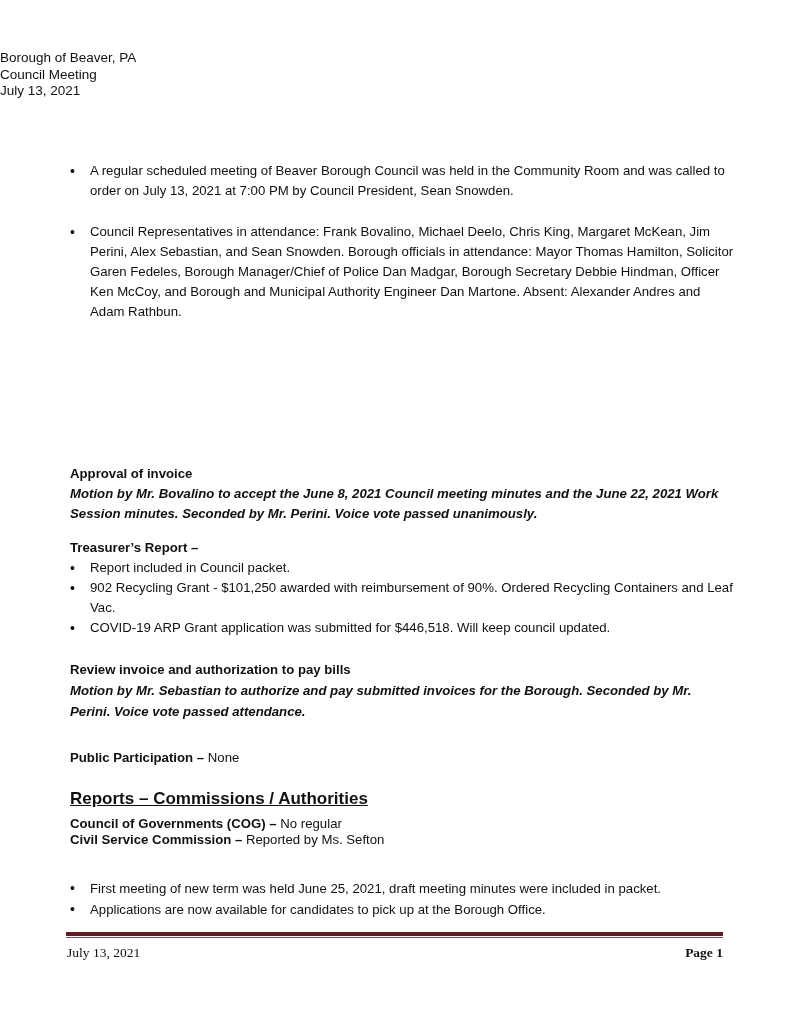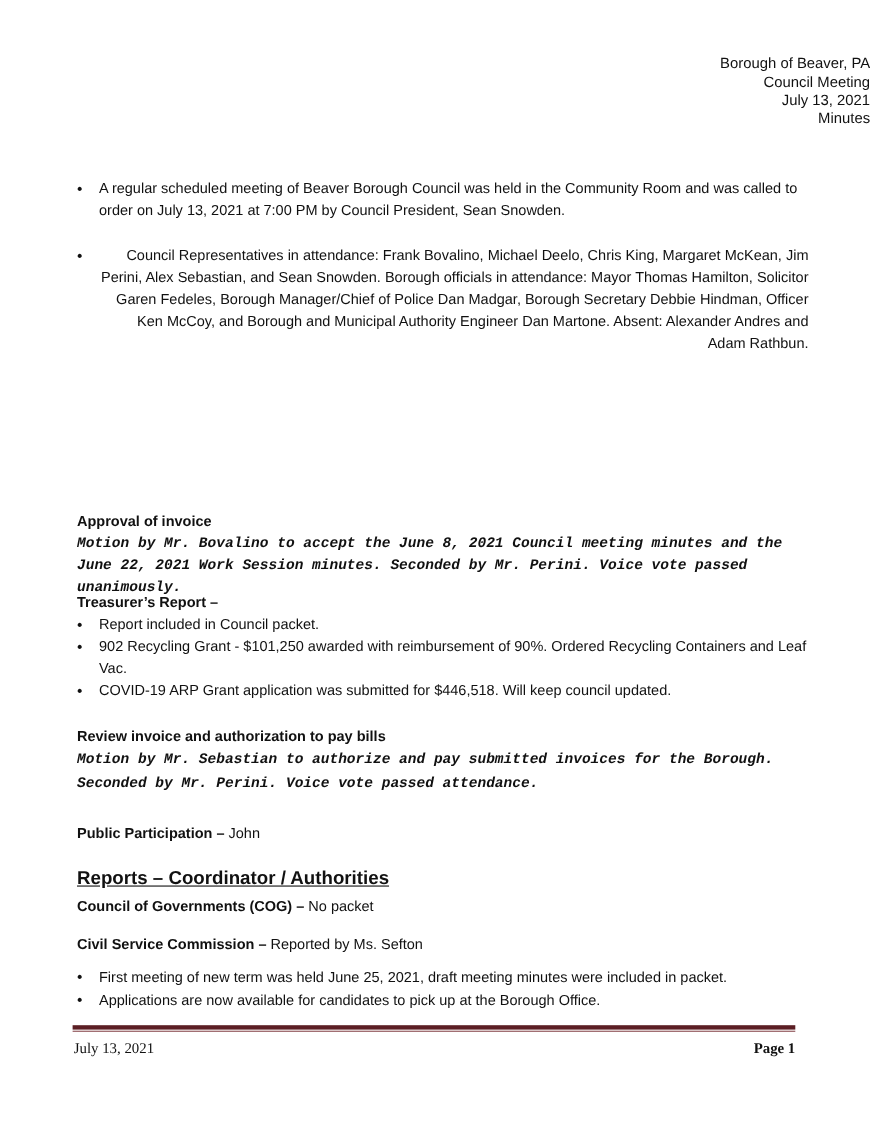--- a/index.html
+++ b/index.html
@@ -2,50 +2,49 @@
 <html><head>
   <meta charset="utf-8">
   <style>
     html, body { margin: 0; padding: 0; background: #ffffff; }
     body {
       width: 791px; height: 1024px; position: relative; overflow: hidden;
       font-family: "Liberation Sans", sans-serif; color: #111;
       font-size: 13.2px; line-height: 20px;
     }
     .page { position: absolute; left: 0; top: 0; width: 791px; height: 1024px; }
-    .title-block { position: absolute; top: 50px; left: 0; width: 791px; text-align: right; font-size: 13.5px; line-height: 16.5px; }
+    .title-block { position: absolute; top: 50px; left: 0; width: 791px; text-align: left; font-size: 13.5px; line-height: 16.5px; }
     .title-block div { margin: 0; }
     .bullets { position: absolute; left: 70px; width: 665px; margin: 0; padding: 0; list-style: none; }
     .bullets li { position: relative; padding-left: 20px; }
     .bullets li::before { content: "\2022"; position: absolute; left: 0; top: 0; font-size: 14px; }
     .section { position: absolute; left: 70px; width: 665px; }
     .hdr { font-weight: bold; }
-    .motion { font-weight: bold; font-style: italic; font-family: Liberation Mono, monospace; }
+    .motion { font-weight: bold; font-style: italic; }
     .big-hdr { font-size: 17px; font-weight: bold; text-decoration: underline; line-height: 22px; }
     .footer-rule { position: absolute; left: 66px; width: 657px; top: 932px; height: 4px; background: #5b1e24; }
     .footer-rule-thin { position: absolute; left: 66px; width: 657px; top: 937px; height: 1px; background: #8a4d52; }
     .footer-left { position: absolute; left: 67px; top: 943px; font-family: "Liberation Serif", serif; font-size: 13.5px; }
     .footer-right { position: absolute; right: 68px; top: 943px; font-family: "Liberation Serif", serif; font-size: 13.5px; font-weight: bold; text-align: center; }
   </style>
 </head>
 <body>
 
 <div class="page">
 
   <div class="title-block">
     <div>Borough of Beaver, PA</div>
     <div>Council Meeting</div>
     <div>July 13, 2021</div>
-    <div>Minutes</div>
   </div>
 
   <ul class="bullets" style="top:161px;">
     <li>A regular scheduled meeting of Beaver Borough Council was held in the Community Room and was called to order on July 13, 2021 at 7:00 PM by Council President, Sean Snowden.</li>
   </ul>
-  <ul class="bullets" style="top:222px;text-align:right;">
+  <ul class="bullets" style="top:222px;">
     <li>Council Representatives in attendance:  Frank Bovalino, Michael Deelo, Chris King, Margaret McKean, Jim Perini, Alex Sebastian, and Sean Snowden.  Borough officials in attendance:  Mayor Thomas Hamilton, Solicitor Garen Fedeles, Borough Manager/Chief of Police Dan Madgar, Borough Secretary Debbie Hindman, Officer Ken McCoy, and Borough and Municipal Authority Engineer Dan Martone. Absent: Alexander Andres and Adam Rathbun.</li>
   </ul>
 
   <div class="section" style="top:464px;">
     <div class="hdr">Approval of invoice</div>
     <div class="motion">Motion by Mr. Bovalino to accept the June 8, 2021 Council meeting minutes and the June 22, 2021 Work Session minutes.  Seconded by Mr. Perini. Voice vote passed unanimously.</div>
   </div>
 
   <div class="section" style="top:538px;">
     <div class="hdr">Treasurer’s Report –</div>
@@ -55,30 +54,30 @@
     <li>902 Recycling Grant - $101,250 awarded with reimbursement of 90%.  Ordered Recycling Containers and Leaf Vac.</li>
     <li>COVID-19 ARP Grant application was submitted for $446,518.  Will keep council updated.</li>
   </ul>
 
   <div class="section" style="top:659px; line-height:21px;">
     <div class="hdr">Review invoice and authorization to pay bills</div>
     <div class="motion">Motion by Mr. Sebastian to authorize and pay submitted invoices for the Borough. Seconded by Mr. Perini. Voice vote passed attendance.</div>
   </div>
 
   <div class="section" style="top:748px;">
-    <span class="hdr">Public Participation –</span><span> John</span>
+    <span class="hdr">Public Participation –</span><span> None</span>
   </div>
 
   <div class="section" style="top:788px;">
-    <div class="big-hdr">Reports – Coordinator / Authorities</div>
+    <div class="big-hdr">Reports – Commissions / Authorities</div>
   </div>
   <div class="section" style="top:814px;">
-    <span class="hdr">Council of Governments (COG) –</span><span> No packet</span>
+    <span class="hdr">Council of Governments (COG) –</span><span> No regular</span>
   </div>
-  <div class="section" style="top:849px;">
+  <div class="section" style="top:830px;">
     <span class="hdr">Civil Service Commission –</span><span> Reported by Ms. Sefton</span>
   </div>
   <ul class="bullets" style="top:878px; line-height:21px;">
     <li>First meeting of new term was held June 25, 2021, draft meeting minutes were included in packet.</li>
     <li>Applications are now available for candidates to pick up at the Borough Office.</li>
   </ul>
 
   <div class="footer-rule"></div>
   <div class="footer-rule-thin"></div>
   <div class="footer-left">July 13, 2021</div>

